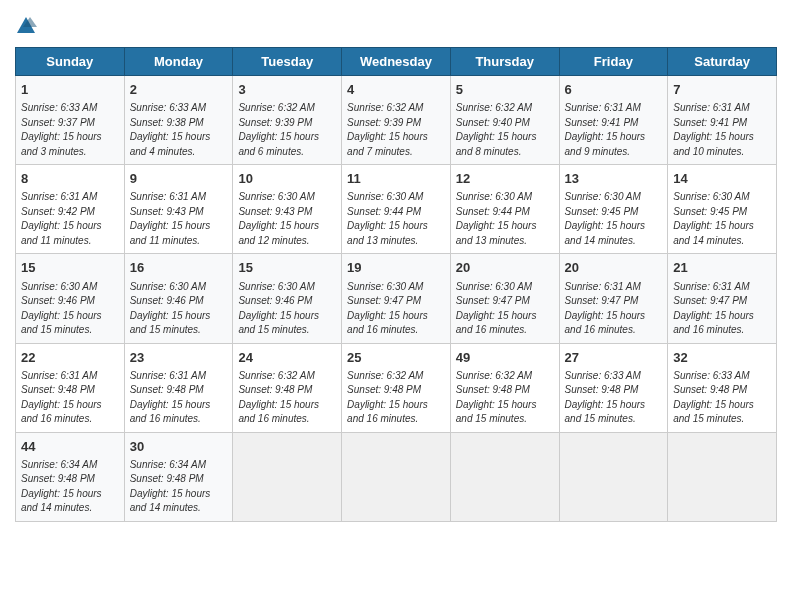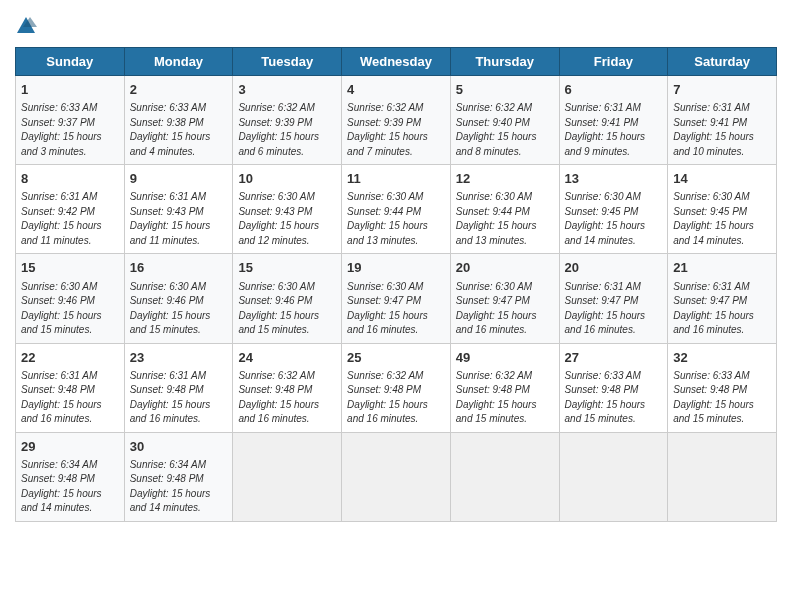--- a/index.html
+++ b/index.html
@@ -243,21 +243,21 @@
           <span class="day-number">27</span>
           <div class="day-info">Sunrise: 6:33 AM<br>Sunset: 9:48 PM<br>Daylight: 15 hours and 15 minutes.</div>
         </td>
         <td>
           <span class="day-number">32</span>
           <div class="day-info">Sunrise: 6:33 AM<br>Sunset: 9:48 PM<br>Daylight: 15 hours and 15 minutes.</div>
         </td>
       </tr>
       <tr>
         <td>
-          <span class="day-number">29</span>
+          <span class="day-number">44</span>
           <div class="day-info">Sunrise: 6:34 AM<br>Sunset: 9:48 PM<br>Daylight: 15 hours and 14 minutes.</div>
         </td>
         <td>
           <span class="day-number">30</span>
           <div class="day-info">Sunrise: 6:34 AM<br>Sunset: 9:48 PM<br>Daylight: 15 hours and 14 minutes.</div>
         </td>
         <td class="empty-cell"></td>
         <td class="empty-cell"></td>
         <td class="empty-cell"></td>
         <td class="empty-cell"></td>

